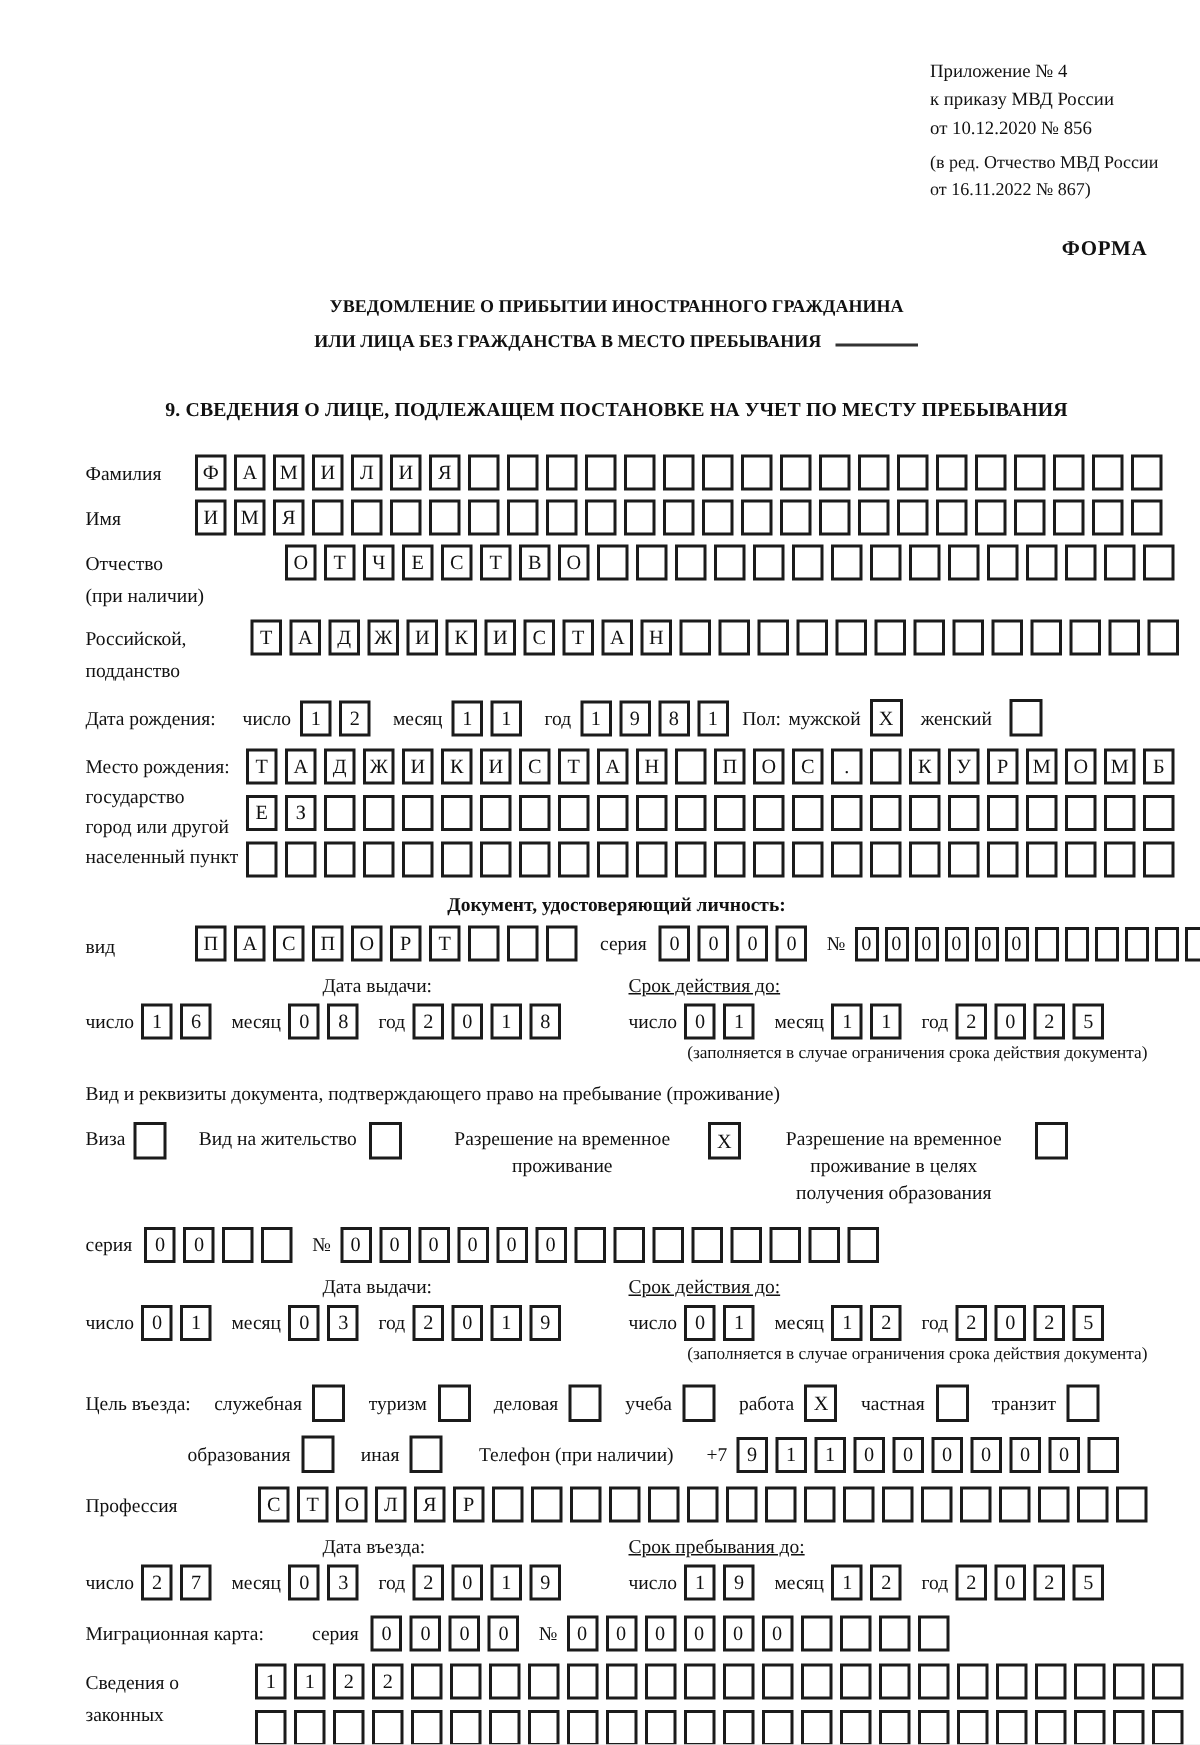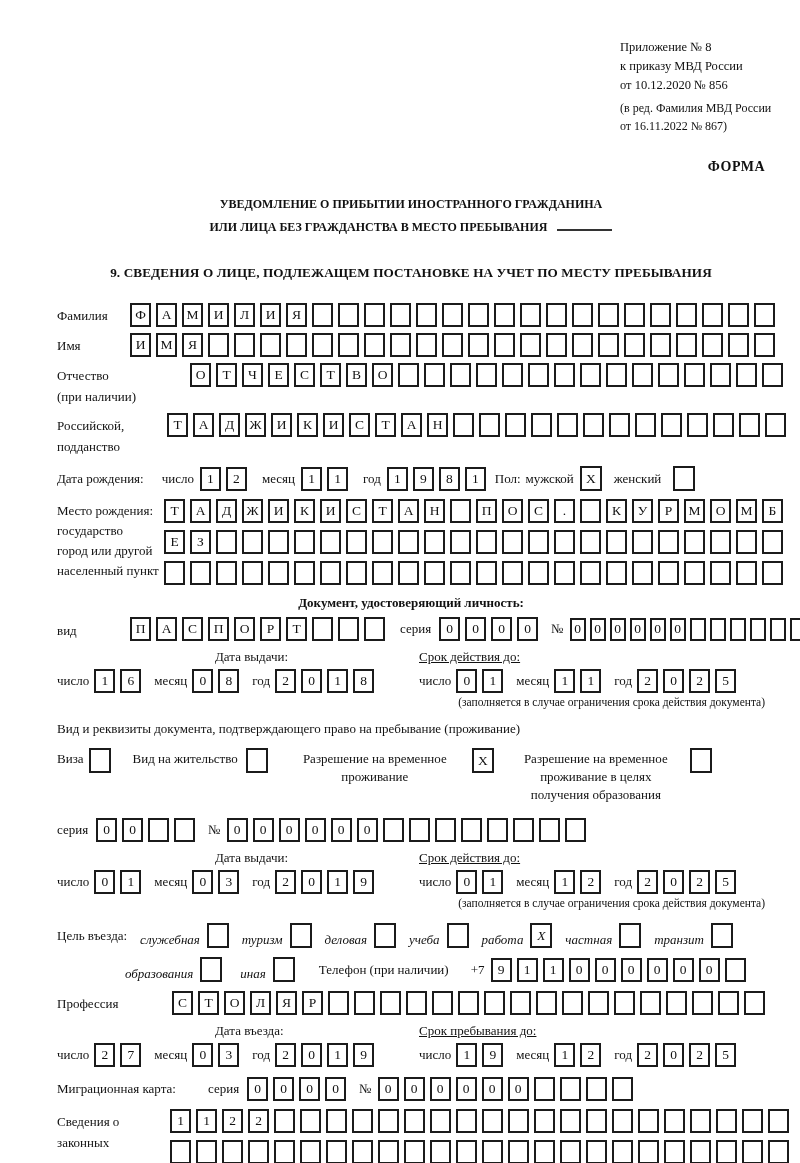--- a/index.html
+++ b/index.html
@@ -38,35 +38,35 @@
   .dgroup .dy{margin:0 5px 0 8px;}
   .note-right{margin:3px 35px 0 0;text-align:right;font-size:11.5px;}
   .para{margin-top:10px;line-height:22px;}
   .opt-row{display:flex;align-items:flex-start;margin-top:8px;}
   .opt{display:flex;align-items:flex-start;}
   .opt .olabel{line-height:18px;padding-top:2px;}
   .opt .c2{width:178px;text-align:center;}
   .opt .c3{width:172px;text-align:center;}
   .opt .cbox{margin-left:8px;}
   .purpose-row{display:flex;align-items:center;justify-content:space-between;width:676px;margin-top:14px;}
-  .purpose{display:flex;align-items:flex-end;font-style:italic;}
+  .purpose{display:flex;align-items:center;}
   .purpose .cbox{margin-left:7px;}
   .phone-row{display:flex;align-items:center;margin-top:9px;margin-left:68px;}
 </style>
 </head>
 <body>
 
 <div class="page">
 
   <div class="hdr">
-    <div>Приложение № 8</div>
+    <div>Приложение № 4</div>
     <div>к приказу МВД России</div>
     <div>от 10.12.2020 № 856</div>
     <div class="note">
-      <div>(в ред. Фамилия МВД России</div>
+      <div>(в ред. Отчество МВД России</div>
       <div>от 16.11.2022 № 867)</div>
     </div>
   </div>
 
   <div class="forma">ФОРМА</div>
 
   <div class="title">
     <div>УВЕДОМЛЕНИЕ О ПРИБЫТИИ ИНОСТРАННОГО ГРАЖДАНИНА</div>
     <div><span>ИЛИ ЛИЦА БЕЗ ГРАЖДАНСТВА В МЕСТО ПРЕБЫВАНИЯ</span><span class="blank-line"></span></div>
   </div>

